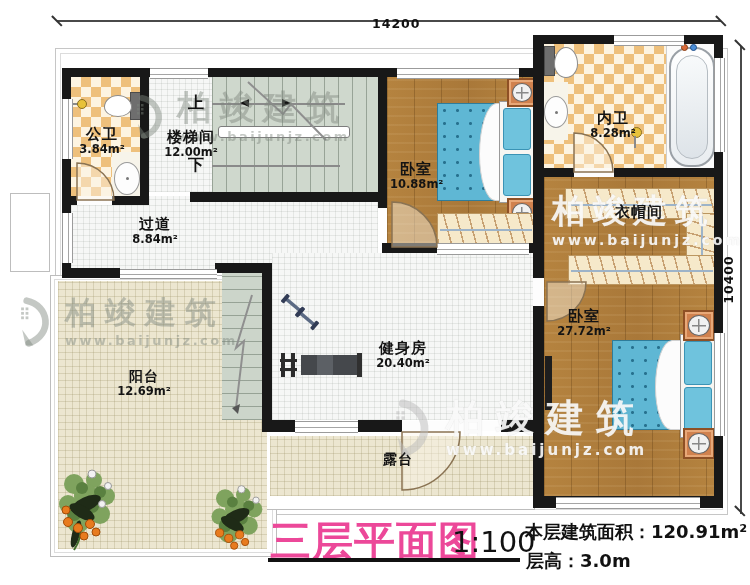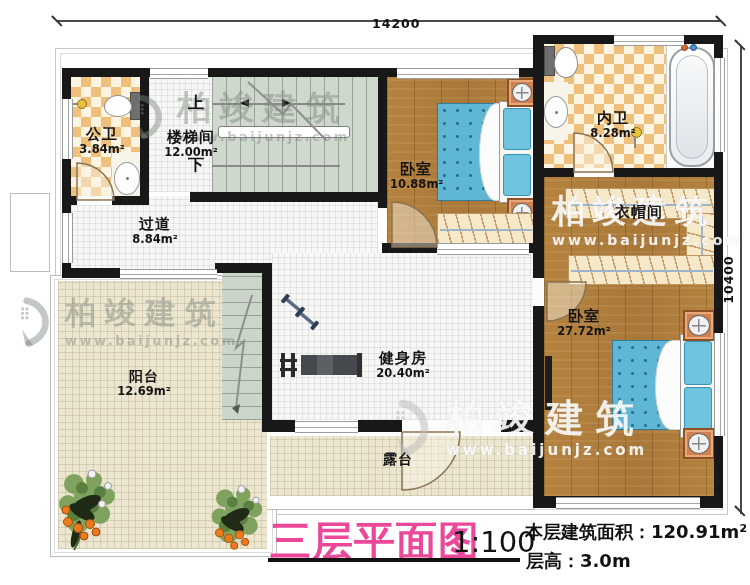--- a/index.html
+++ b/index.html
@@ -421,21 +421,21 @@
     <div class="nm">内卫</div>
       <div class="ar">8.28m²</div>
     </div>
   <div class="room-label" style="left:610px;top:204px;width:58px;">
     <div class="nm">衣帽间</div>
     </div>
   <div class="room-label" style="left:556px;top:308px;width:56px;">
     <div class="nm">卧室</div>
       <div class="ar">27.72m²</div>
     </div>
-  <div class="room-label" style="left:372px;top:350px;width:62px;">
+  <div class="room-label" style="left:372px;top:340px;width:62px;">
     <div class="nm">健身房</div>
       <div class="ar">20.40m²</div>
     </div>
   <div class="room-label" style="left:116px;top:369px;width:56px;">
     <div class="nm" style="font-size:14px;">阳台</div>
       <div class="ar">12.69m²</div>
     </div>
   <div class="room-label" style="left:376px;top:452px;width:44px;">
     <div class="nm" style="font-size:14px;">露台</div>
     </div>

